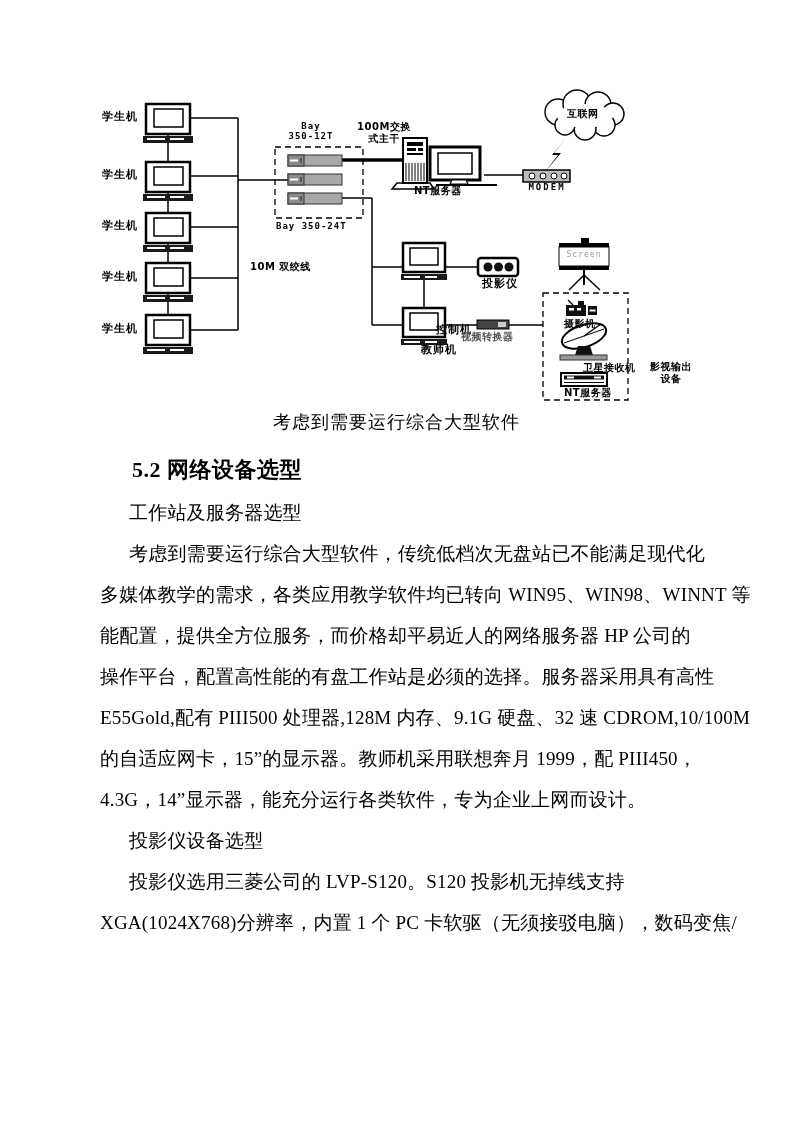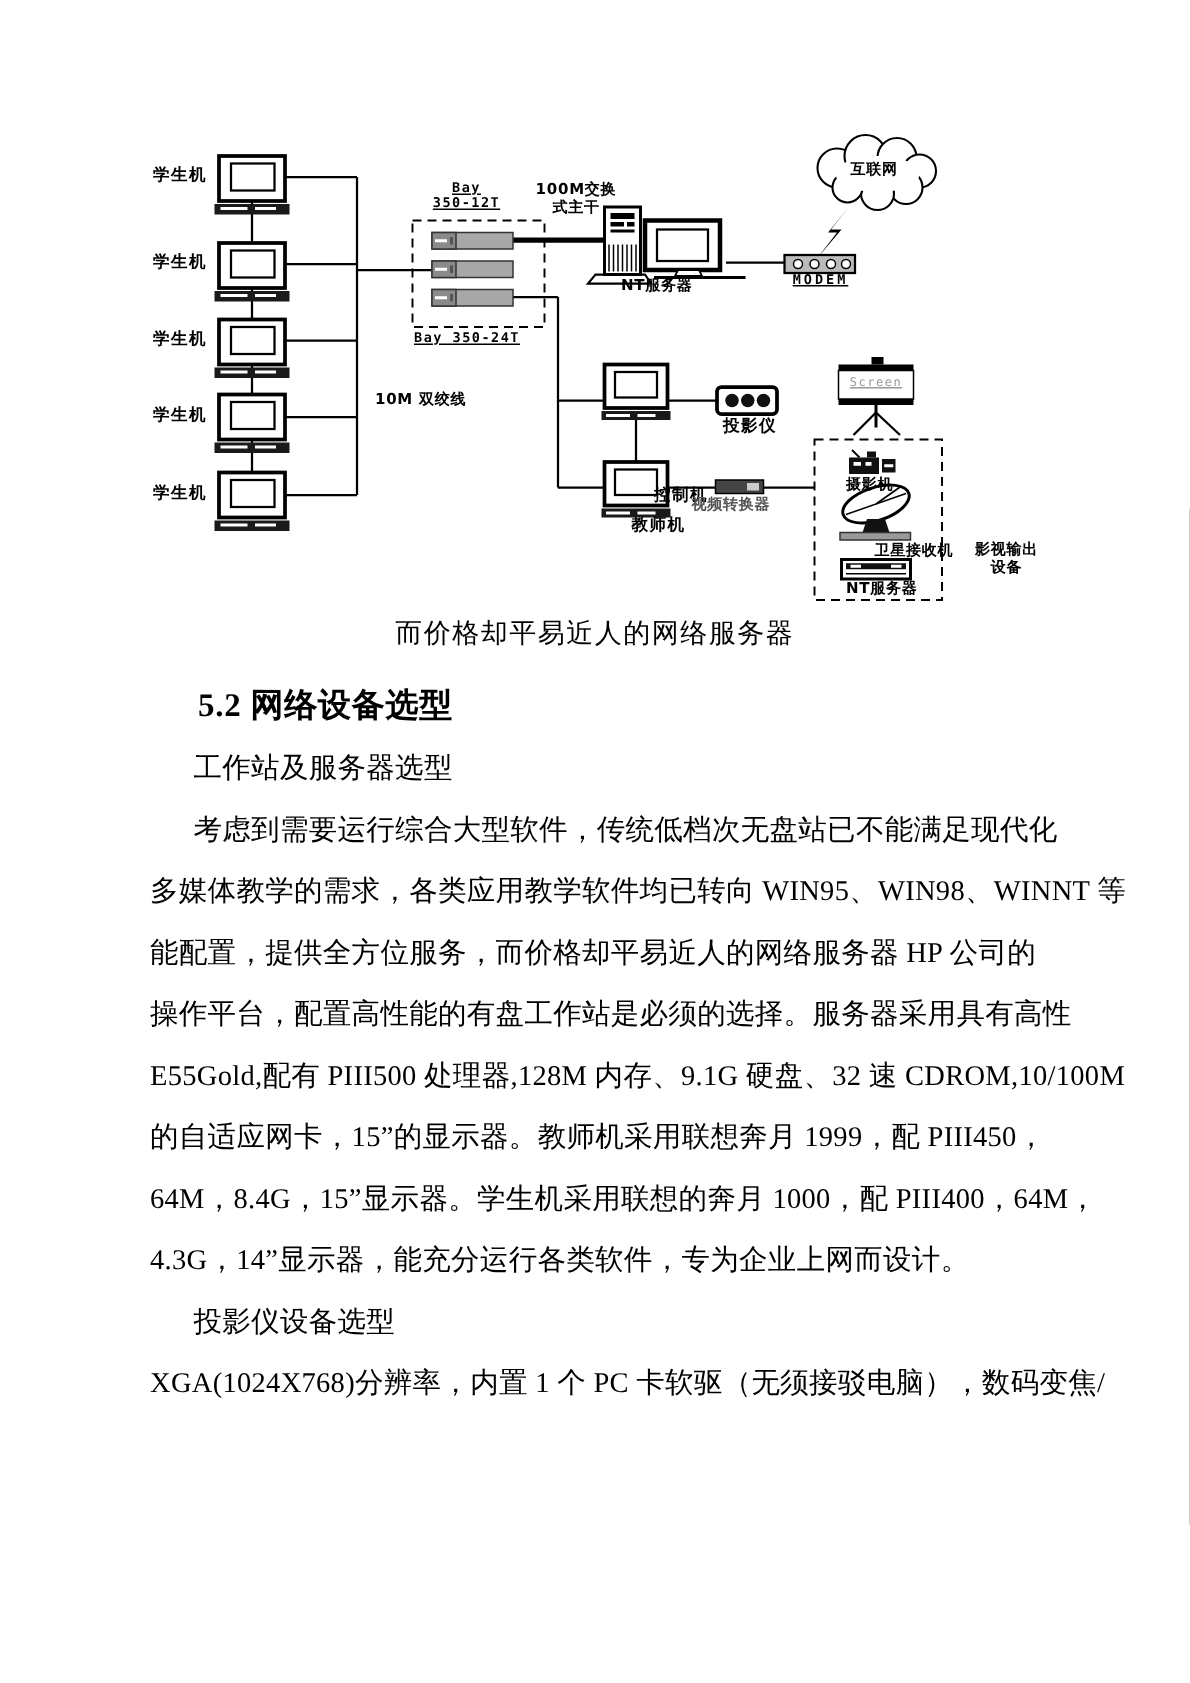--- a/index.html
+++ b/index.html
@@ -9,21 +9,21 @@
     font-family:"Liberation Serif","DejaVu Serif",serif;color:#000;padding-left:24px;
   }
   
   .figure{position:absolute;left:0;top:85px;width:793px;height:330px;}
   .figure svg{position:absolute;left:0;top:0;}
   .lbl{position:absolute;white-space:nowrap;line-height:1.15;
        font-family:"DejaVu Sans","Liberation Sans",sans-serif;}
   .lbl.cjk{font-size:11px;font-weight:bold;letter-spacing:1px;}
   .lbl.cjk-sm{font-size:10px;font-weight:bold;letter-spacing:0.5px;}
   .lbl.mono{font-family:"DejaVu Sans Mono","Liberation Mono",monospace;
-            font-size:9px;font-weight:bold;letter-spacing:1px;text-decoration:underline;}
+            font-size:9px;font-weight:bold;letter-spacing:1px;}
   .lbl.center{text-align:center;}
   .lbl.gray{color:#999;font-weight:normal;}
   
   .caption{position:absolute;left:0;top:410px;width:793px;text-align:center;
            font-size:18px;letter-spacing:1px;}
   .heading{position:absolute;left:132px;top:455px;font-size:22px;font-weight:bold;
            letter-spacing:0.5px;}
   
   .bodytext{position:absolute;left:100px;top:492px;width:640px;}
   .tl{height:41px;line-height:41px;font-size:19px;white-space:nowrap;
@@ -260,31 +260,31 @@
     <div class="lbl mono gray center" style="left:559px;top:165px;width:50px;font-size:8px;">Screen</div>
     <div class="lbl cjk-sm" style="left:564px;top:233px;">摄影机</div>
     <div class="lbl cjk-sm" style="left:583px;top:277px;font-family:Liberation Serif, serif;">卫星接收机</div>
     <div class="lbl cjk-sm" style="left:564px;top:302px;">NT服务器</div>
     <div class="lbl cjk-sm center" style="left:641px;top:276px;width:60px;">
       <div>影视输出</div>
       <div>设备</div>
     </div>
   </div>
 
-  <div class="caption">而价格却平易近人的网络服务器</div>
+  <div class="caption">考虑到需要运行综合大型软件</div>
 
   <div class="heading">5.2 网络设备选型</div>
 
   <div class="bodytext">
     <div class="tl ind">工作站及服务器选型</div>
     <div class="tl ind">考虑到需要运行综合大型软件，传统低档次无盘站已不能满足现代化</div>
     <div class="tl">多媒体教学的需求，各类应用教学软件均已转向 WIN95、WIN98、WINNT 等</div>
     <div class="tl">能配置，提供全方位服务，而价格却平易近人的网络服务器 HP 公司的</div>
     <div class="tl">操作平台，配置高性能的有盘工作站是必须的选择。服务器采用具有高性</div>
     <div class="tl">E55Gold,配有 PIII500 处理器,128M 内存、9.1G 硬盘、32 速 CDROM,10/100M</div>
     <div class="tl">的自适应网卡，15”的显示器。教师机采用联想奔月 1999，配 PIII450，</div>
-    <div class="tl">64M，8.4G，15”显示器。学生机采用联想的奔月 1000，配 PIII400，64M，</div>
     <div class="tl">4.3G，14”显示器，能充分运行各类软件，专为企业上网而设计。</div>
     <div class="tl ind">投影仪设备选型</div>
+    <div class="tl ind">投影仪选用三菱公司的 LVP-S120。S120 投影机无掉线支持</div>
     <div class="tl">XGA(1024X768)分辨率，内置 1 个 PC 卡软驱（无须接驳电脑），数码变焦/</div>
   </div>
 
 </div>
 
 </body></html>

